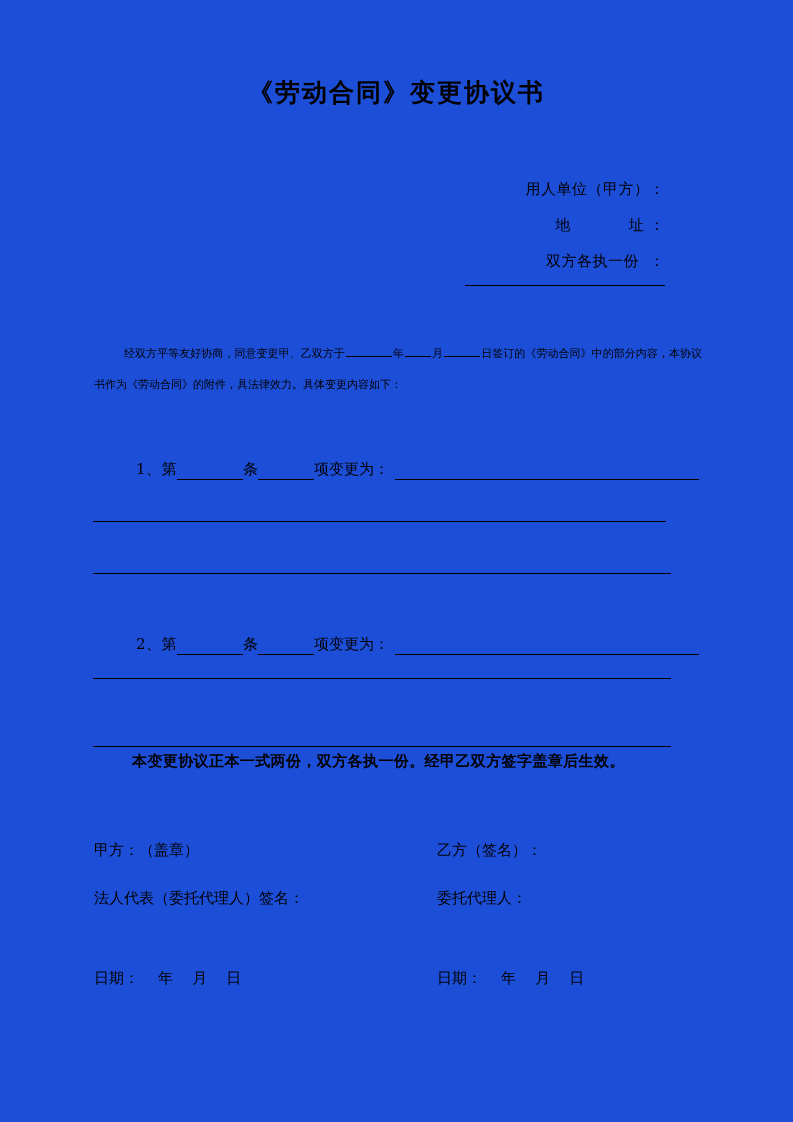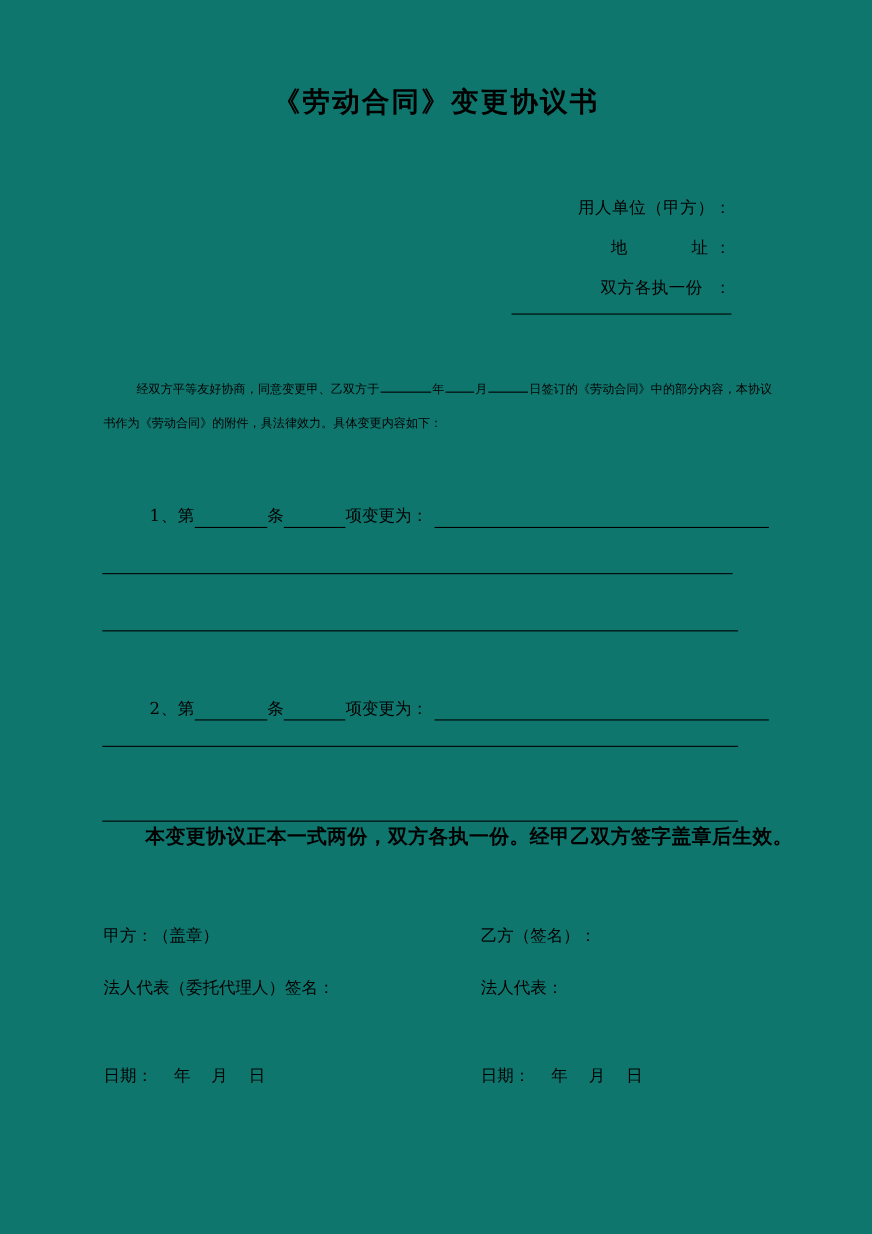--- a/index.html
+++ b/index.html
@@ -9,21 +9,21 @@
     background: #ffffff;
   }
   body {
     font-family: "DejaVu Serif", "Liberation Serif", serif;
     color: #000000;
   }
   .page {
     position: relative;
     width: 793px;
     height: 1122px;
-    background: #0f766e;
+    background: #1d4ed8;
     overflow: hidden;
     box-sizing: border-box;
   }
 
   
   .doc-title {
     position: absolute;
     left: 0;
     top: 76px;
     width: 793px;
@@ -116,21 +116,21 @@
   .write-rule {
     border-bottom: 1.6px solid #000;
     height: 0;
   }
 
   
   .closing {
     position: absolute;
     left: 132px;
     top: 748px;
-    font-size: 18px;
+    font-size: 15px;
     font-weight: bold;
     line-height: 26px;
     letter-spacing: 0.4px;
     white-space: nowrap;
   }
 
   
   .sign-row {
     position: absolute;
     left: 94px;
@@ -209,21 +209,21 @@
 
   <div class="closing">本变更协议正本一式两份，双方各执一份。经甲乙双方签字盖章后生效。</div>
 
   <div class="sign-row" style="top:838px;">
     <span class="sign-left">甲方：（盖章）</span>
     <span class="sign-right">乙方（签名）：</span>
   </div>
 
   <div class="sign-row" style="top:886px;">
     <span class="sign-left">法人代表（委托代理人）签名：</span>
-    <span class="sign-right">法人代表：</span>
+    <span class="sign-right">委托代理人：</span>
   </div>
 
   <div class="sign-row" style="top:966px;">
     <span class="sign-left date-line">日期：    年    月    日</span>
     <span class="sign-right date-line">日期：    年    月    日</span>
   </div>
 
 </div>
 
 </body></html>

